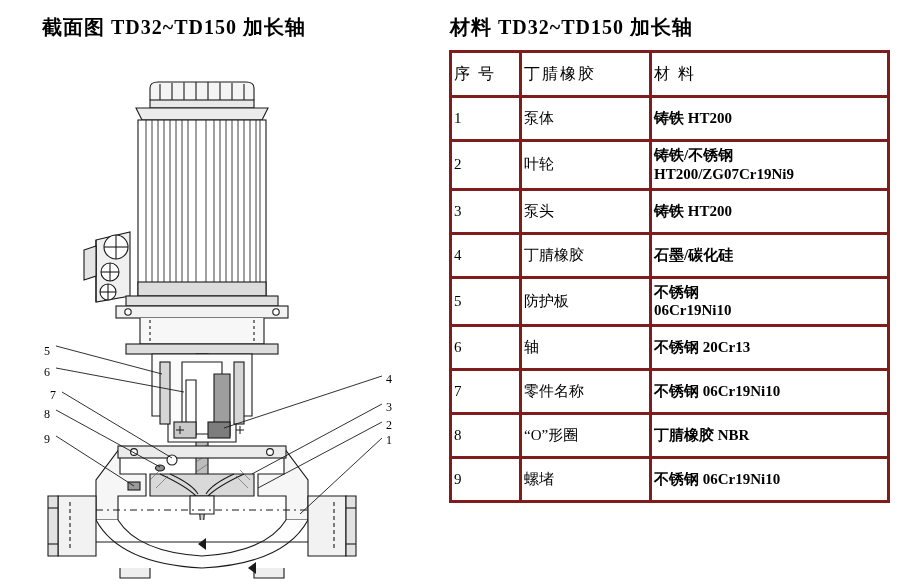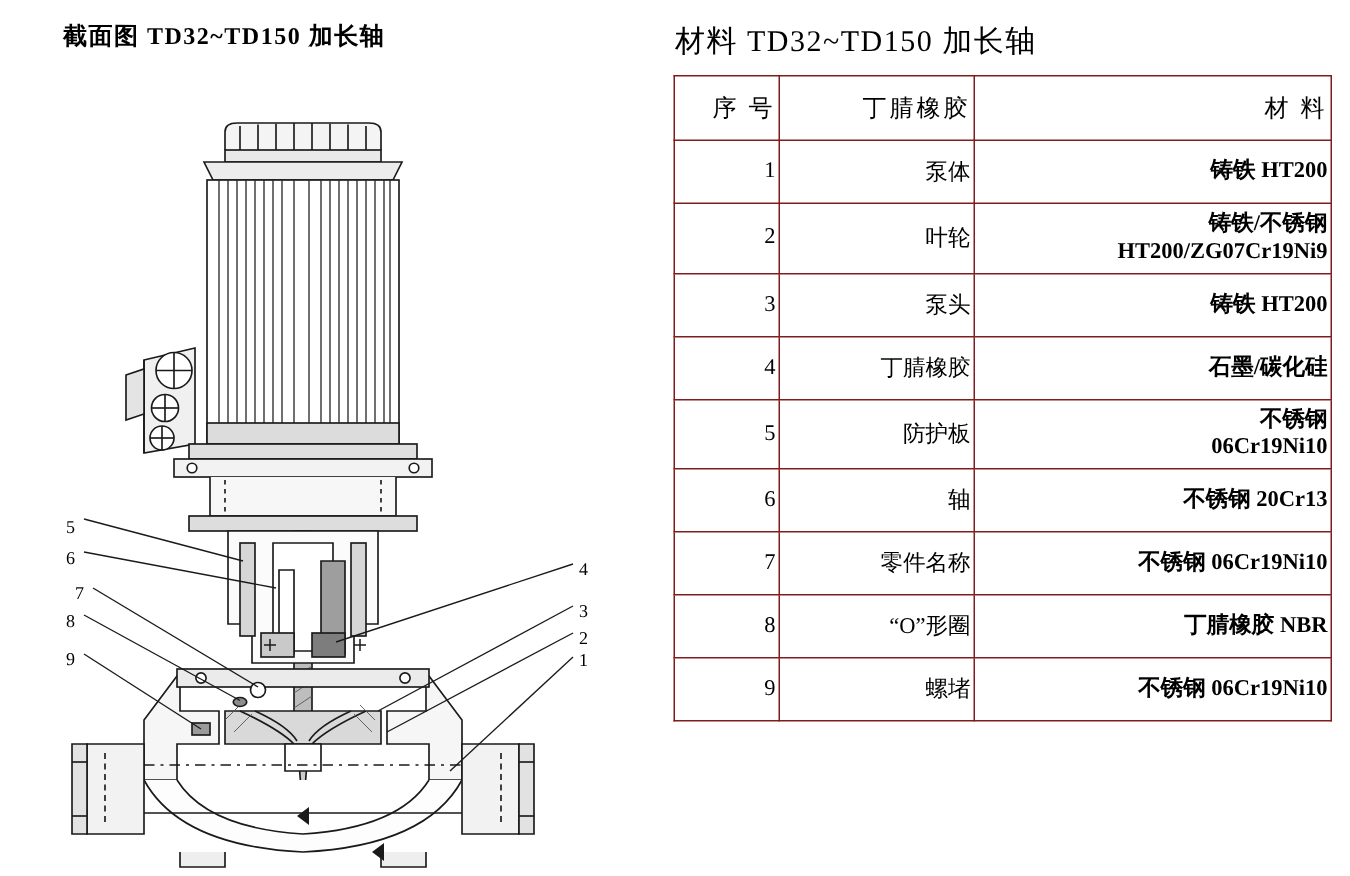--- a/index.html
+++ b/index.html
@@ -26,21 +26,21 @@
     position: absolute;
     left: 0;
     top: 0;
     width: 440px;
     height: 584px;
   }
   .left-title {
     position: absolute;
     left: 42px;
     top: 14px;
-    font-size: 16px;
+    font-size: 20px;
     font-weight: bold;
     letter-spacing: 1px;
     white-space: nowrap;
     font-family: "Liberation Serif", serif;
   }
 
   .drawing {
     position: absolute;
     left: 0;
     top: 44px;
@@ -62,35 +62,35 @@
     left: 440px;
     top: 0;
     width: 460px;
     height: 584px;
   }
   .right-title {
     position: absolute;
     left: 10px;
     top: 14px;
     font-size: 20px;
-    font-weight: normal;
+    font-weight: bold;
     letter-spacing: 1px;
     white-space: nowrap;
   }
   table.mat {
     position: absolute;
     left: 9px;
     top: 50px;
     width: 438px;
     border-collapse: collapse;
     table-layout: fixed;
   }
   table.mat td, table.mat th {
-    border: 1px solid #7f1d1d;
-    text-align: right;
+    border: 3px solid #7f1d1d;
+    text-align: left;
     vertical-align: middle;
     font-size: 15px;
     font-weight: normal;
     padding: 4px 2px;
     font-family: "Liberation Serif", serif;
   }
   table.mat thead td {
     height: 34px;
     font-size: 16px;
     letter-spacing: 2px;

